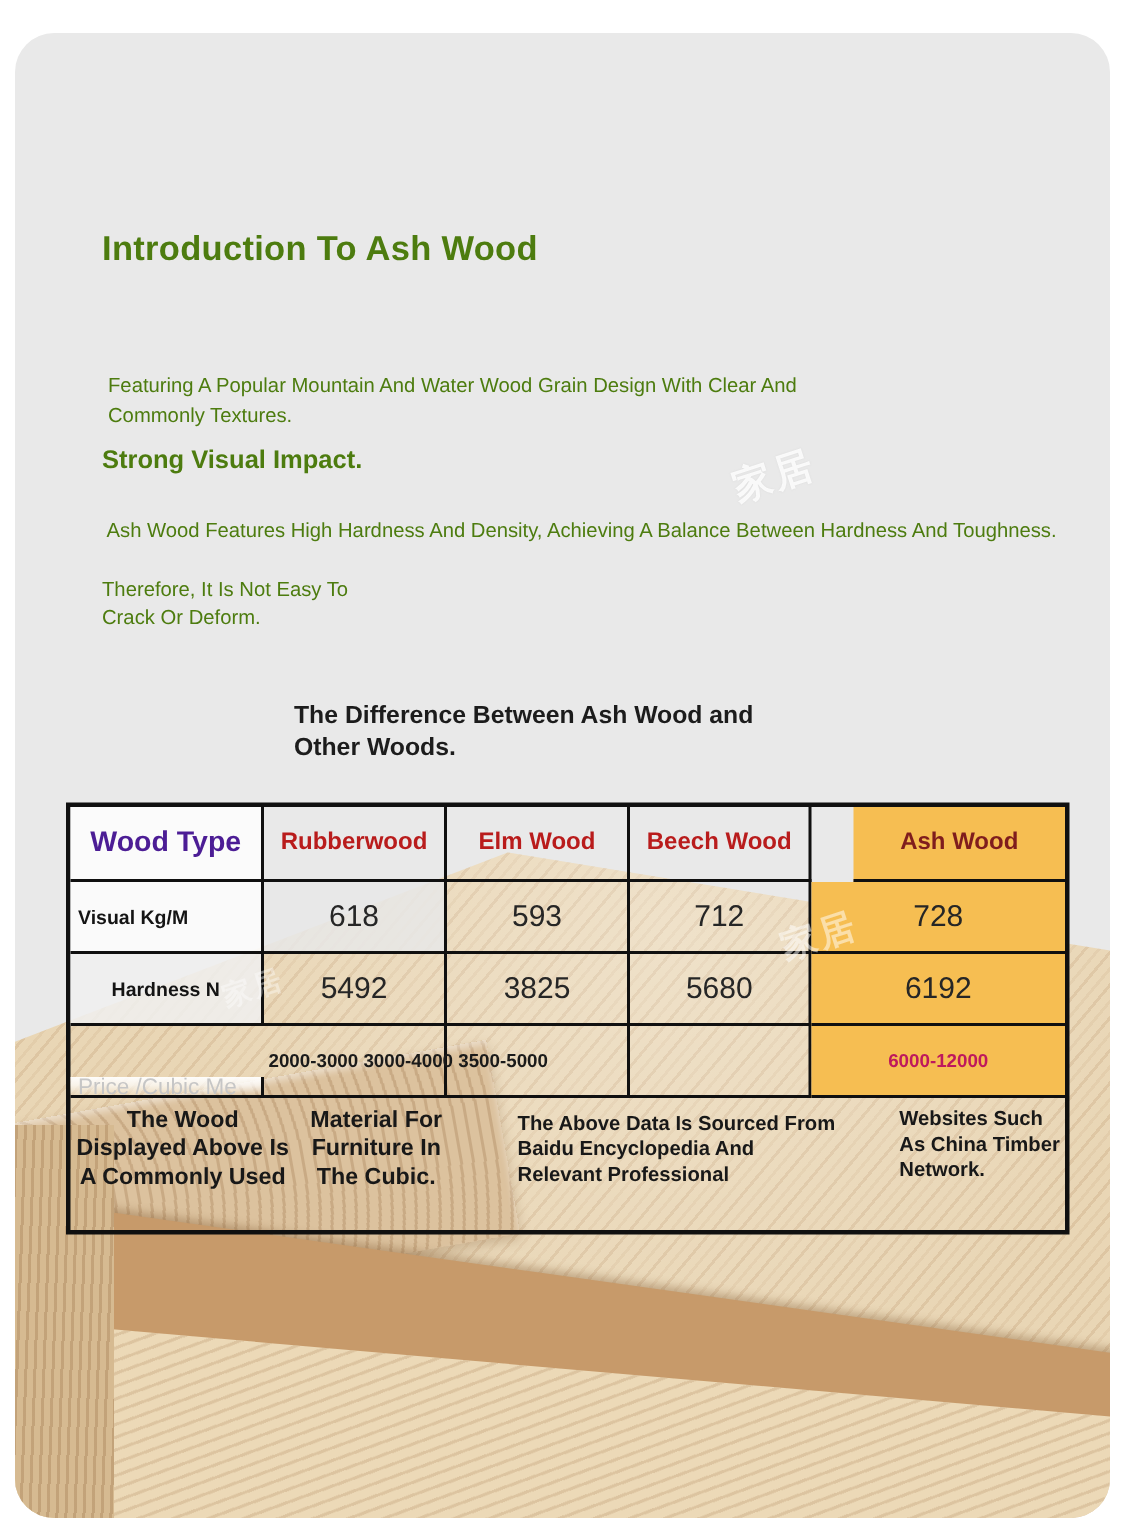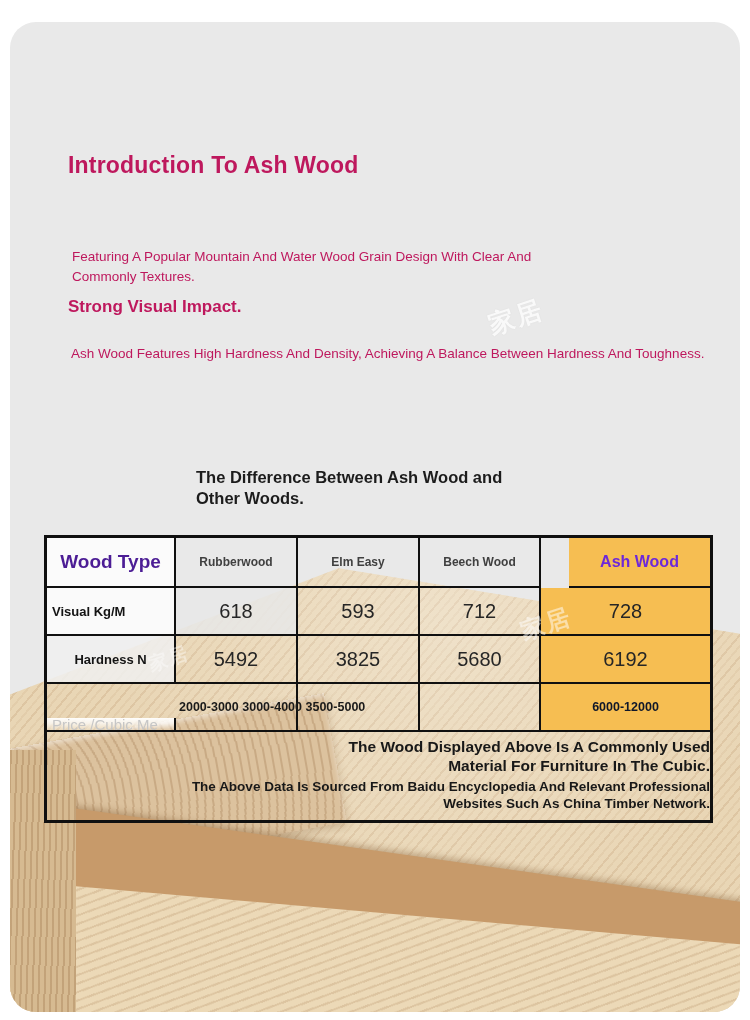--- a/index.html
+++ b/index.html
@@ -25,50 +25,50 @@
   .wood-left-col{position:absolute;left:0;top:44%;width:9%;height:60%;
       background:repeating-linear-gradient(92deg, rgba(150,108,66,.30) 0 2px, rgba(0,0,0,0) 2px 6px),#d6ba91;}
 
   
   .wm{position:absolute;z-index:6;font-weight:700;transform:rotate(-18deg);pointer-events:none;letter-spacing:2px;}
   .wm1{left:488px;top:300px;font-size:26px;color:rgba(255,255,255,.85);text-shadow:0 0 1px rgba(180,180,180,.35);}
   .wm2{left:520px;top:608px;font-size:24px;color:rgba(255,255,255,.5);}
   .wm3{left:148px;top:646px;font-size:19px;color:rgba(255,255,255,.38);}
 
   
-  .txt{position:absolute;z-index:3;color:#be185d;}
+  .txt{position:absolute;z-index:3;color:#4d7c0f;}
   .title{left:68px;top:152px;font-size:23px;font-weight:800;letter-spacing:.2px;}
   .p1{left:72px;top:247px;font-size:13.5px;line-height:20px;font-weight:500;}
   .p2{left:68px;top:297px;font-size:17px;font-weight:700;}
   .p3{left:71px;top:346px;font-size:13.5px;font-weight:500;}
   .p4{left:68px;top:383px;font-size:13.5px;line-height:19px;font-weight:500;}
   .compare-h{left:196px;top:467px;font-size:16.5px;font-weight:700;line-height:21px;color:#1c1c1c;}
 
   
   .ctable{position:absolute;z-index:4;left:44px;top:535px;width:663px;border:3px solid #101010;
           display:grid;grid-template-columns:129px 122px 122px 121px 1fr;grid-template-rows:50px 48px 48px 48px 88px;
           background:transparent;}
   .cell{border-right:2.5px solid #101010;border-bottom:2.5px solid #101010;display:flex;align-items:center;justify-content:center;position:relative;}
   .cell.last-col{border-right:none;}
   .cell.hl{background:#f6be52;}
   .hdr-wt{background:rgba(252,252,252,.95);font-size:19px;font-weight:600;color:#4c1d95;}
-  .hdr{font-size:12px;font-weight:700;color:#404040;}
-  .hdr-ash{font-size:16px;font-weight:700;color:#6d28d9;margin-left:28px;}
+  .hdr{font-size:16px;font-weight:700;color:#b91c1c;}
+  .hdr-ash{font-size:16px;font-weight:700;color:#7f1d1d;margin-left:28px;}
   .rowlab{font-size:13px;font-weight:700;color:#141414;}
   .lab-density{background:rgba(252,252,252,.9);justify-content:flex-start;padding-left:5px;}
   .lab-hardness{background:rgba(240,240,240,.85);}
   .lab-price{background:linear-gradient(180deg, rgba(255,255,255,.95) 0%, rgba(255,255,255,.7) 45%, rgba(255,255,255,.1) 100%);
              justify-content:flex-start;padding-left:5px;overflow:hidden;white-space:nowrap;
              font-size:15px;font-weight:400;color:#c6c6c6;margin-top:34px;}
   .num{font-size:20px;font-weight:400;color:#262626;}
   .num-gray{background:rgba(232,232,232,.85);}
   .price-vals{justify-content:flex-start;}
   .price-vals span{white-space:nowrap;font-size:12.5px;font-weight:700;color:#1a1a1a;padding-left:3px;position:relative;z-index:2;}
-  .price-ash{font-size:12.5px;font-weight:700;color:#0f172a;}
-  .foot{grid-column:1 / -1;border-right:none;border-bottom:none;flex-direction:column;justify-content:flex-start;align-items:flex-end;padding-top:5px;}
+  .price-ash{font-size:12.5px;font-weight:700;color:#be185d;}
+  .foot{grid-column:1 / -1;border-right:none;border-bottom:none;flex-direction:row;justify-content:flex-start;align-items:flex-start;padding-top:5px;}
   .foot-line-c{text-align:center;font-size:15.5px;font-weight:700;color:#181818;line-height:19px;}
   .foot-line-l{text-align:left;padding-left:40px;font-size:13.5px;font-weight:700;color:#181818;line-height:17px;}
   .foot-line-l.first{margin-top:3px;}
 </style>
 </head>
 <body>
 
 <div class="page">
   <div class="card">
     <div class="wood">
@@ -88,31 +88,35 @@
 
   <div class="txt p1">
     <div>Featuring A Popular Mountain And Water Wood Grain Design With Clear And</div>
     <div>Commonly Textures.</div>
   </div>
 
   <div class="txt p2">Strong Visual Impact.</div>
 
   <div class="txt p3">Ash Wood Features High Hardness And Density, Achieving A Balance Between Hardness And Toughness.</div>
 
+  <div class="txt p4">
+    <div>Therefore, It Is Not Easy To</div>
+    <div>Crack Or Deform.</div>
+  </div>
 
   <div class="txt compare-h">
     <div>The Difference Between Ash Wood and</div>
     <div>Other Woods.</div>
   </div>
 
   <div class="ctable">
 
     <div class="cell hdr-wt">Wood Type</div>
     <div class="cell hdr">Rubberwood</div>
-    <div class="cell hdr">Elm Easy</div>
+    <div class="cell hdr">Elm Wood</div>
     <div class="cell hdr">Beech Wood</div>
     <div class="cell hdr-ash hl last-col">Ash Wood</div>
 
     <div class="cell rowlab lab-density">Visual Kg/M</div>
     <div class="cell num num-gray">618</div>
     <div class="cell num">593</div>
     <div class="cell num">712</div>
     <div class="cell num hl last-col">728</div>
 
     <div class="cell rowlab lab-hardness">Hardness N</div>

